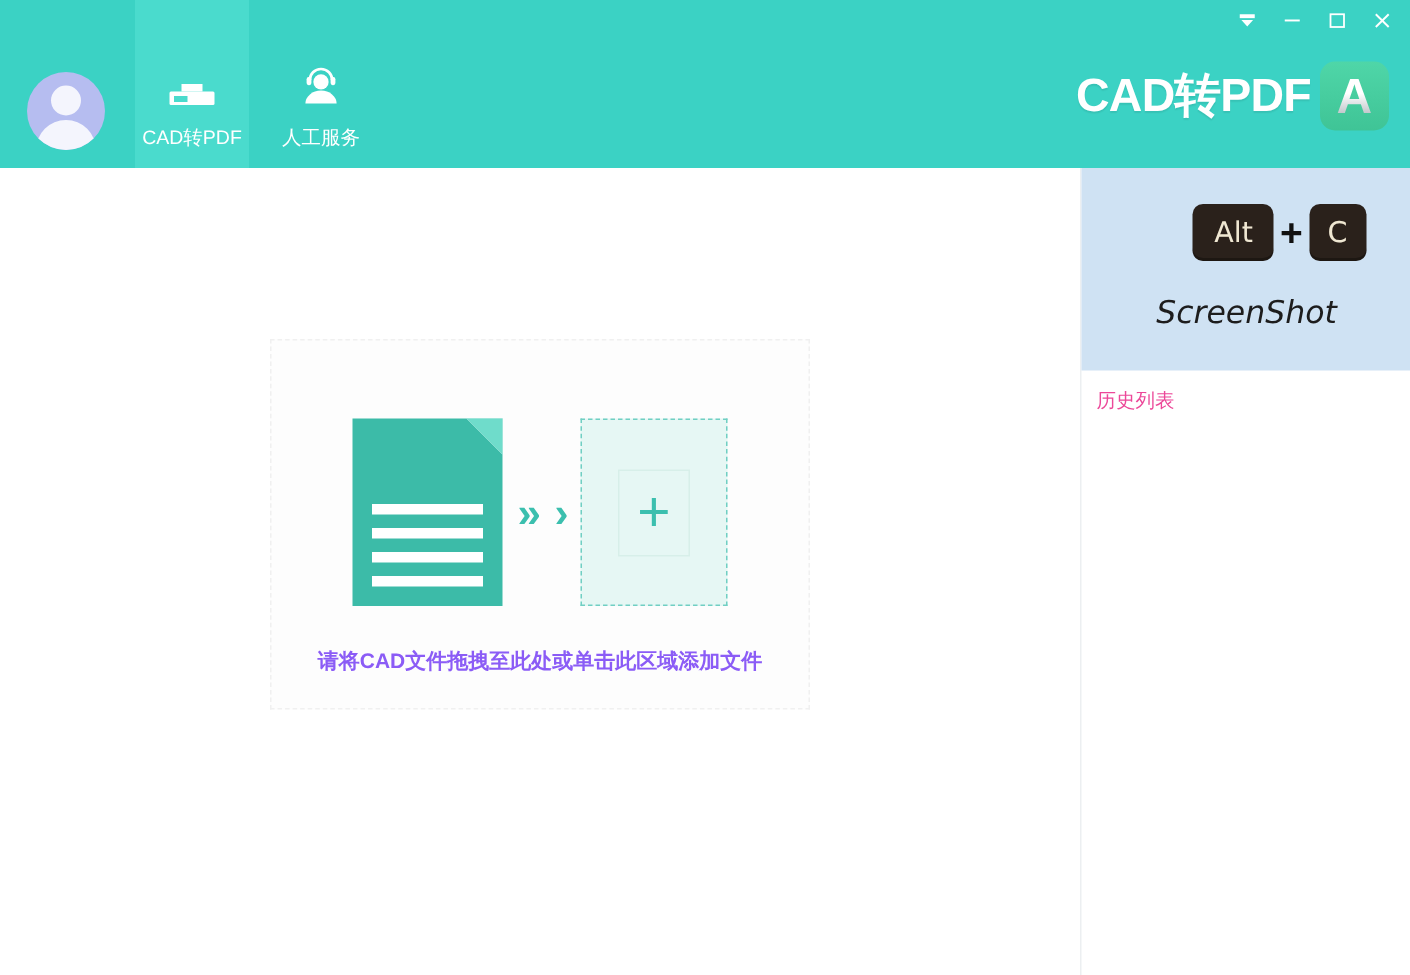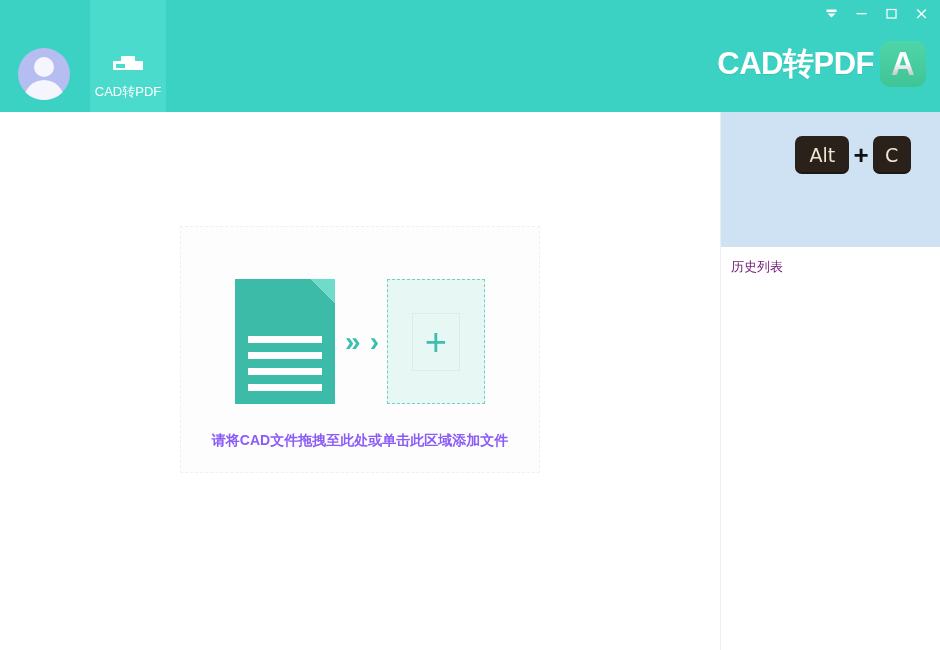--- a/index.html
+++ b/index.html
@@ -288,21 +288,21 @@
     text-align: center;
     font-size: 21px;
     font-style: italic;
     color: #1d1d1d;
     font-family: "DejaVu Sans", sans-serif;
   }
   .history-title {
     position: absolute;
     left: 10px; top: 146px;
     font-size: 13px;
-    color: #701a75;
+    color: #ec4899;
   }
 </style>
 </head>
 <body>
 
 <div id="app">
 
   <div class="header">
 
     <div class="winctrls">
@@ -341,20 +341,32 @@
         <div class="tabicon">
           <div class="printer">
             <div class="body"></div>
             <div class="slot"></div>
             <div class="gap"></div>
           </div>
         </div>
         <div class="tablabel">CAD转PDF</div>
       </div>
 
+      <div class="tab wide">
+        <div class="tabicon">
+          <svg width="32" height="32" viewBox="0 0 32 32">
+            <path d="M8.5 15.5 a7.5 7.5 0 0 1 15 0" fill="none" stroke="#ffffff" stroke-width="1.8"></path>
+            <rect x="6.4" y="13.4" width="3.2" height="5.4" rx="1.4" fill="#ffffff"></rect>
+            <rect x="22.4" y="13.4" width="3.2" height="5.4" rx="1.4" fill="#ffffff"></rect>
+            <circle cx="16" cy="16.6" r="5.1" fill="#ffffff"></circle>
+            <path d="M5.6 31 a10.4 8.6 0 0 1 20.8 0 z" fill="#ffffff"></path>
+          </svg>
+        </div>
+        <div class="tablabel">人工服务</div>
+      </div>
 
     </div>
 
     <div class="logo">
       <div class="logotext">CAD转PDF</div>
       <div class="logomark">
         <span class="a">A</span>
       </div>
     </div>
 
@@ -397,19 +409,20 @@
   </div>
 
   <div class="sidebar">
 
     <div class="promo">
       <div class="keys">
         <div class="key alt">Alt</div>
         <div class="plusKey">+</div>
         <div class="key c">C</div>
       </div>
+      <div class="caption">ScreenShot</div>
     </div>
 
     <div class="history-title">历史列表</div>
 
   </div>
 
 </div>
 
 </body></html>

